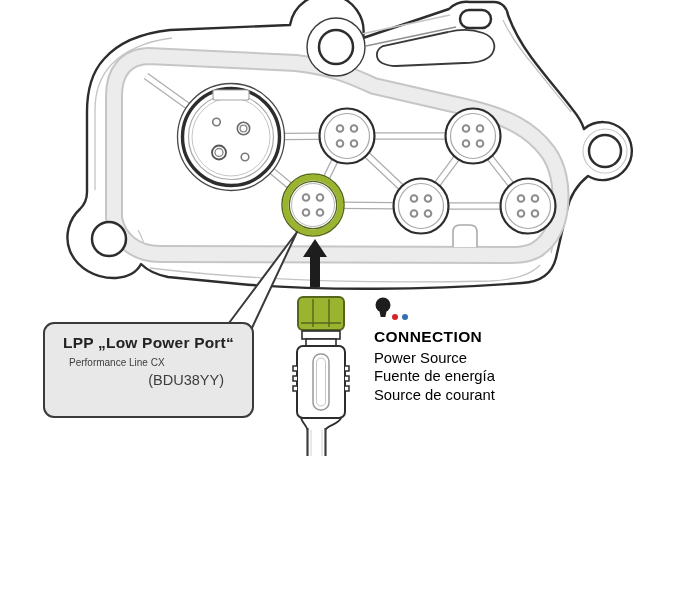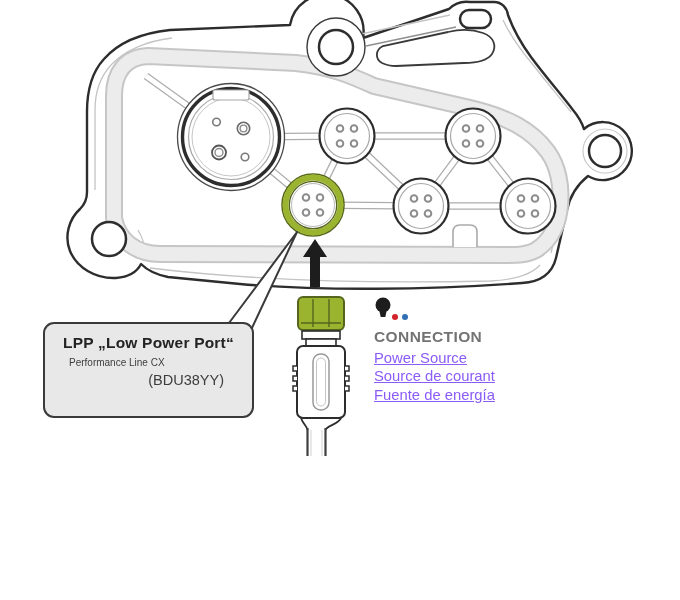--- a/index.html
+++ b/index.html
@@ -13,22 +13,22 @@
     position:absolute;left:43px;top:322px;width:211px;height:96px;
     box-sizing:border-box;background:#e8e8e8;border:2px solid #3a3a3a;
     border-radius:11px;padding-top:10px;z-index:3;
   }
   .lb-title{font-weight:bold;font-size:15.5px;text-align:center;color:#232323;letter-spacing:.2px;}
   .lb-line{font-size:10px;text-align:left;color:#3d3d3d;margin-top:5px;margin-left:24px;}
   .lb-code{font-size:14.5px;text-align:right;padding-right:28px;color:#3d3d3d;margin-top:4px;}
   
   .connection-block{position:absolute;left:374px;top:296px;z-index:3;}
   .cn-icon svg{display:block;}
-  .cn-title{font-weight:bold;font-size:15.5px;letter-spacing:.4px;color:#737373;margin-top:5px;margin-bottom:3px;}
-  .cn-item{font-size:14.8px;line-height:18.4px;color:#8b5cf6;text-decoration:underline;}
+  .cn-title{font-weight:bold;font-size:15.5px;letter-spacing:.4px;color:#000000;margin-top:5px;margin-bottom:3px;}
+  .cn-item{font-size:14.8px;line-height:18.4px;color:#000000;}
 </style>
 </head>
 <body>
 
 <div class="stage">
 
   <svg class="diagram-svg" width="680" height="600" viewBox="0 0 680 600">
 
     <g>
       <path fill="#ffffff" stroke="#2d2d2d" stroke-width="2.4" stroke-linejoin="round" d="M170,30 L290,25
@@ -206,17 +206,17 @@
     <span class="cn-icon">
       <svg width="40" height="27" viewBox="0 0 40 27">
         <circle cx="9" cy="9" r="7.5" fill="#1d1d1d"></circle>
         <path d="M5.5,15.5 L12.5,15.5 L11.3,21 L6.7,21 Z" fill="#1d1d1d"></path>
         <circle cx="21" cy="21" r="3" fill="#d5232b"></circle>
         <circle cx="31" cy="21" r="3" fill="#3070b3"></circle>
       </svg>
     </span>
     <div class="cn-title">CONNECTION</div>
     <div class="cn-item">Power Source</div>
+    <div class="cn-item">Fuente de energía</div>
     <div class="cn-item">Source de courant</div>
-    <div class="cn-item">Fuente de energía</div>
   </div>
 
 </div>
 
 </body></html>

